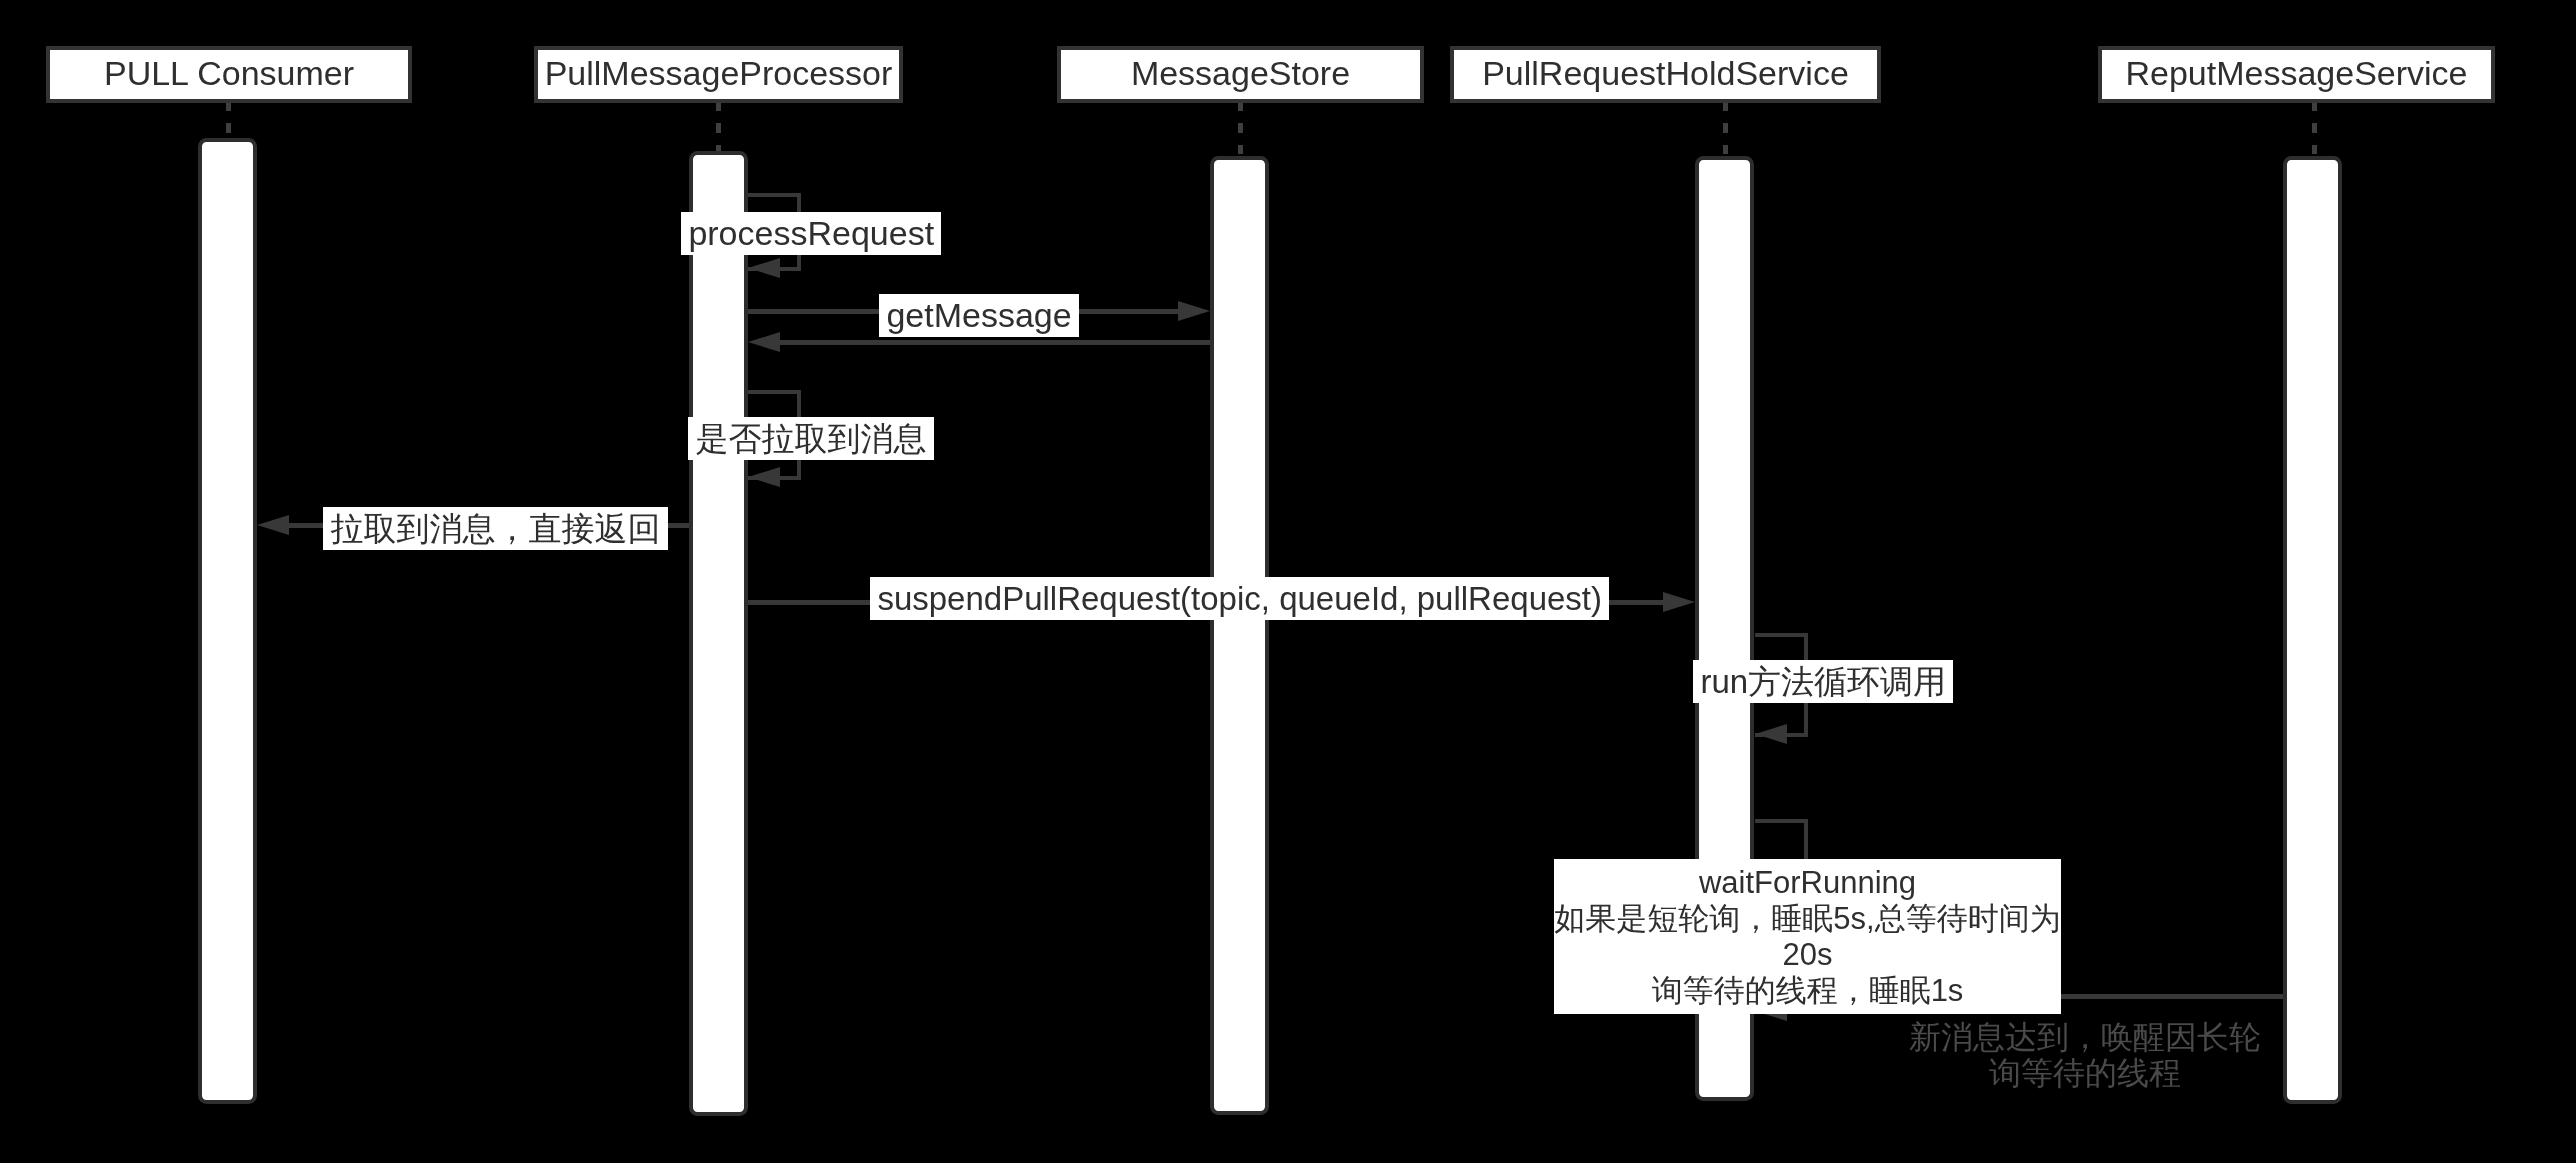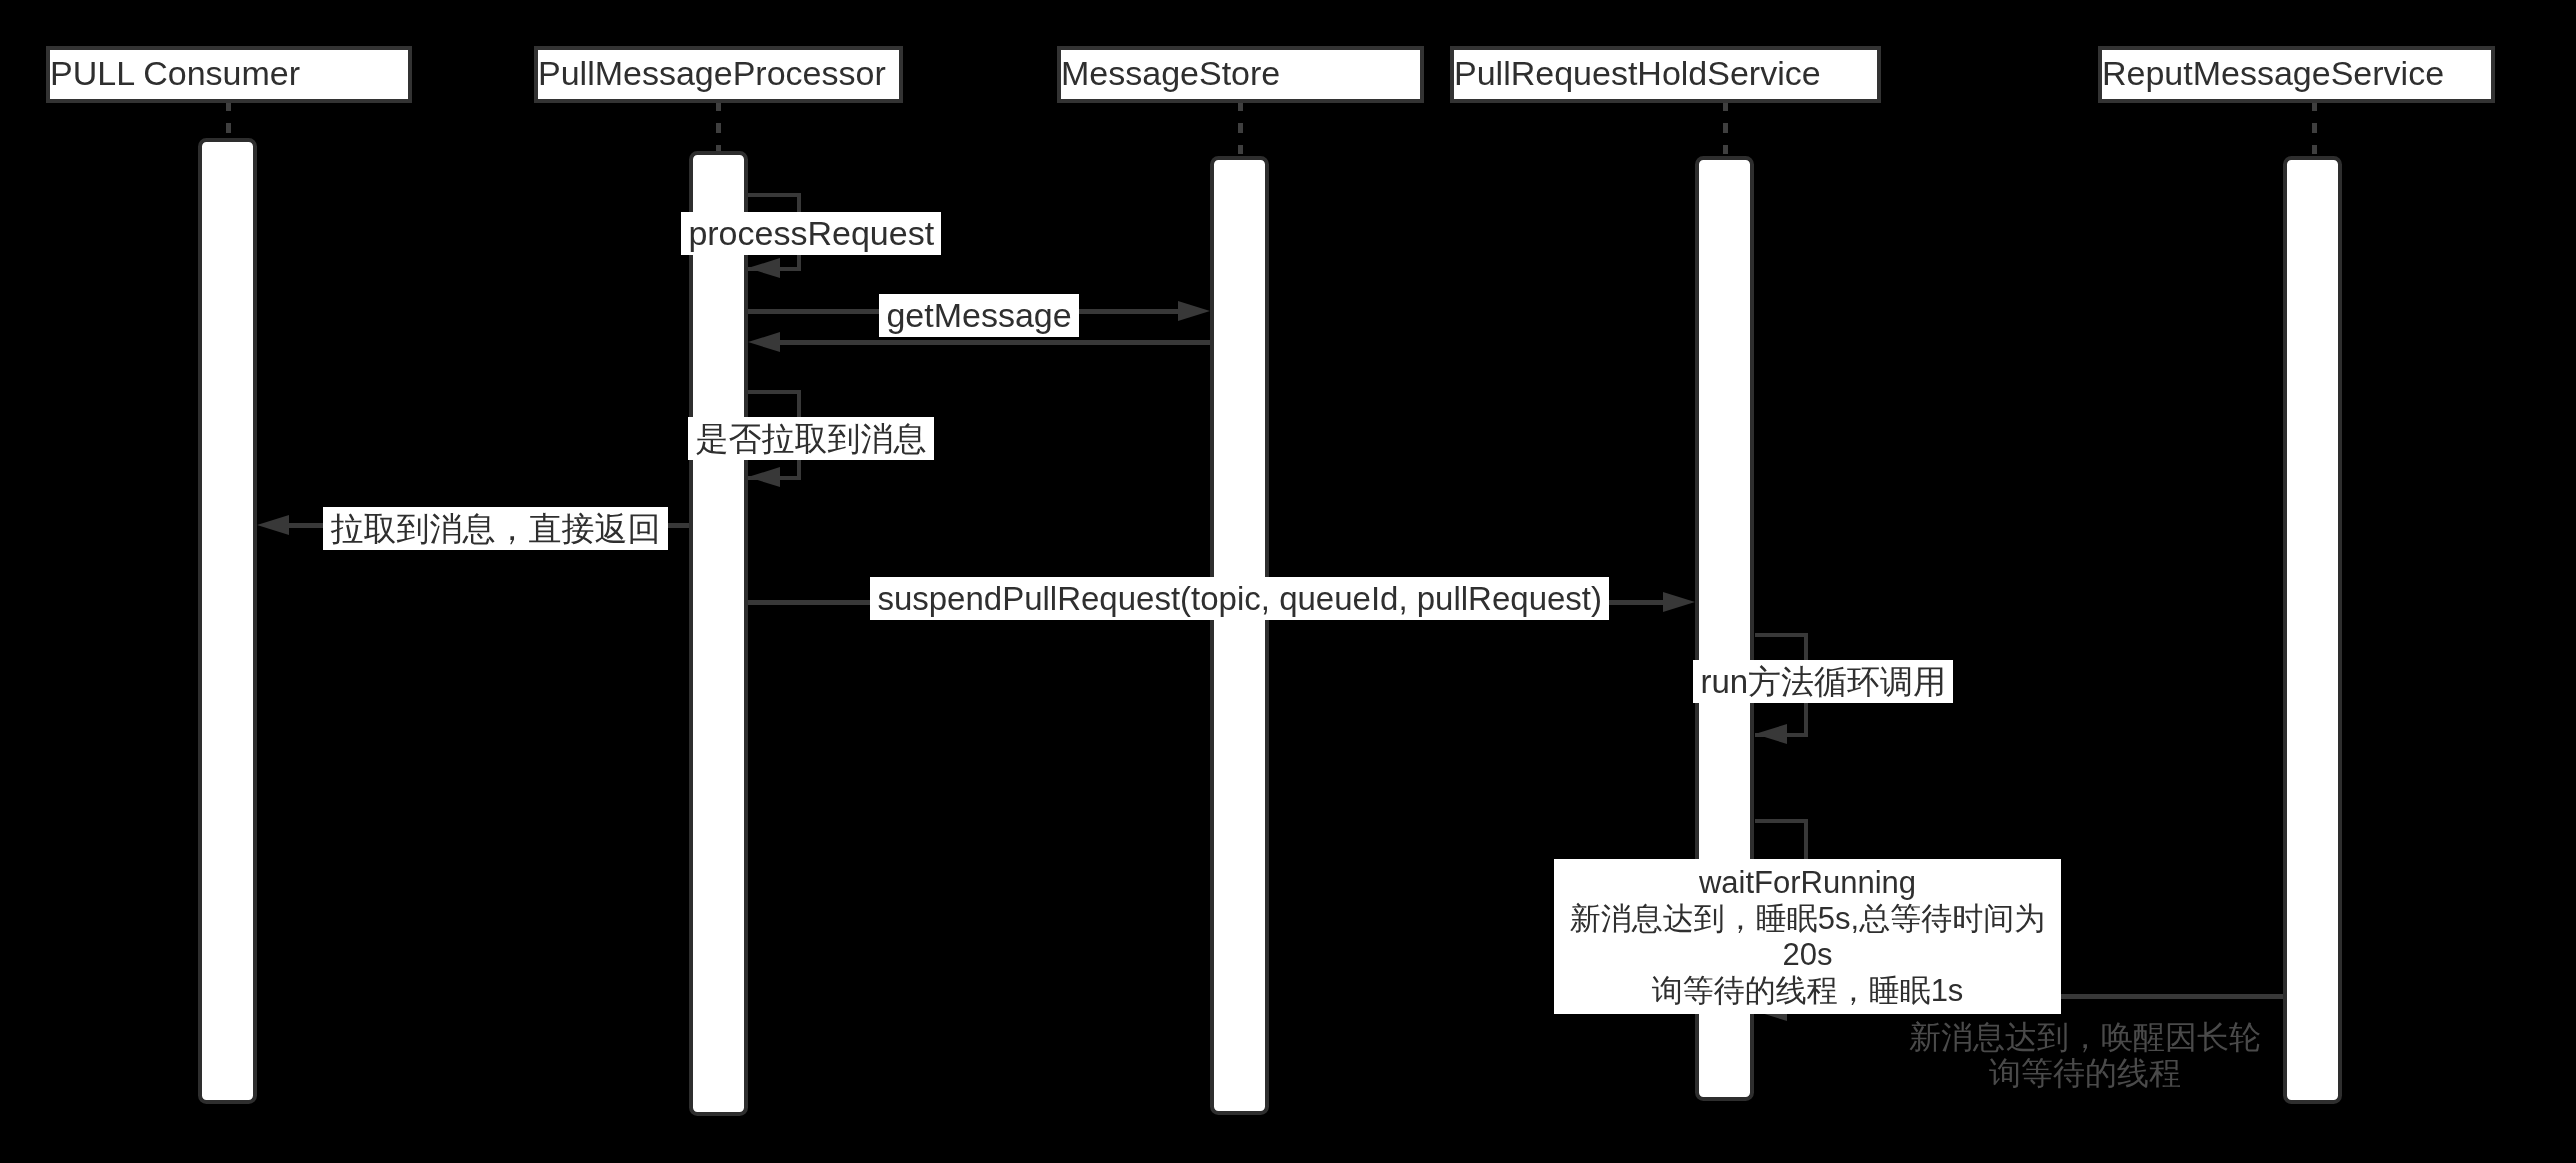--- a/index.html
+++ b/index.html
@@ -11,21 +11,21 @@
     --txt:#2f2f2f;
     --muted:#4a4a4a;
   }
   html,body{margin:0;padding:0;background:var(--bg);}
   body{font-family:"Liberation Sans","DejaVu Sans",sans-serif;}
   #canvas{position:relative;width:2576px;height:1163px;background:var(--bg);overflow:hidden;}
 
   
   .actor{position:absolute;top:46px;height:57px;box-sizing:border-box;
          background:var(--fill);border:4.6px solid var(--box-border);
-         color:var(--txt);font-size:34px;line-height:47px;text-align:left;
+         color:var(--txt);font-size:34px;line-height:47px;text-align:center;
          white-space:nowrap;z-index:5;}
 
   
   .lifeline{position:absolute;width:4.6px;top:102px;z-index:1;
     background:repeating-linear-gradient(to bottom,#3f3f3f 0 9.3px,transparent 9.3px 21.4px);}
 
   
   .bar{position:absolute;width:59px;box-sizing:border-box;background:var(--fill);
        border:4.6px solid var(--bar-border);border-radius:8.4px;z-index:3;}
 
@@ -107,21 +107,21 @@
   <div class="lbl" style="left:688px;top:417px;">是否拉取到消息</div>
 
   <div class="lbl" style="left:323px;top:507px;">拉取到消息，直接返回</div>
 
   <div class="lbl" style="left:870px;top:577px;">suspendPullRequest(topic, queueId, pullRequest)</div>
 
   <div class="lbl" style="left:1693px;top:660px;font-size:33px;">run方法循环调用</div>
 
   <div class="lbl multiline" style="left:1554px;top:859px;width:507px;font-size:31px;line-height:36px;">
     <div>waitForRunning</div>
-    <div>新消息达到，睡眠5s,总等待时间为20s</div>
+    <div>如果是短轮询，睡眠5s,总等待时间为20s</div>
     <div>询等待的线程，睡眠1s</div>
   </div>
 
   <div class="note-gray" style="left:1890px;top:1019px;width:390px;">
     <div>新消息达到，唤醒因长轮</div>
     <div>询等待的线程</div>
   </div>
 
 </div>
 

